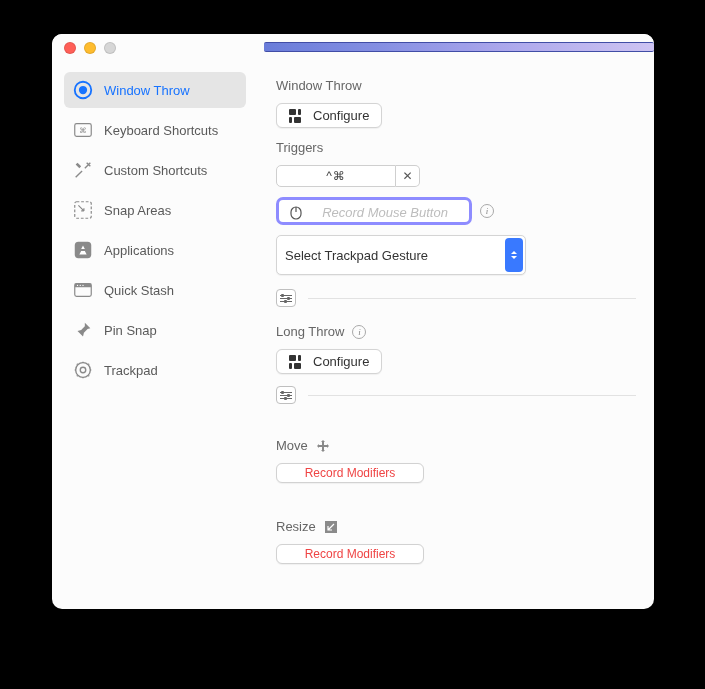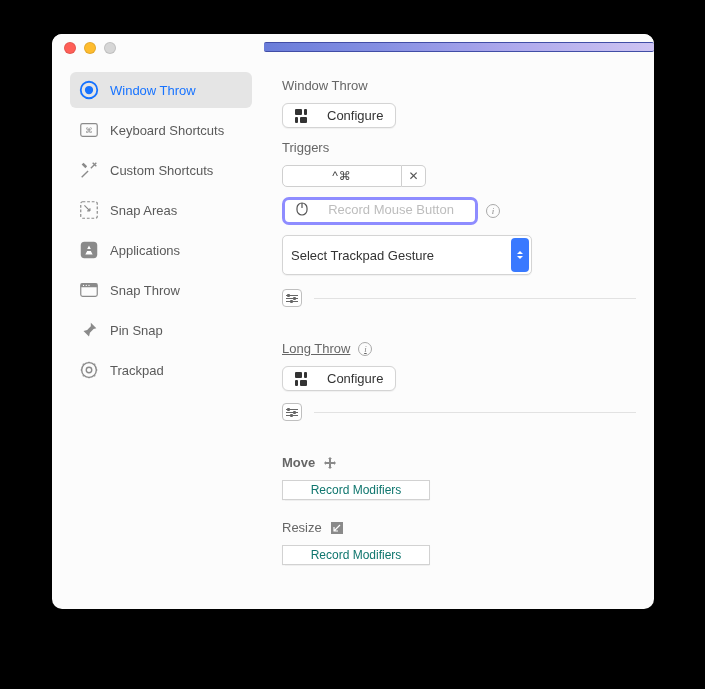--- a/index.html
+++ b/index.html
@@ -31,21 +31,21 @@
   .titleright {
     position: absolute;
     right: 0; top: 8px;
     width: 390px; height: 10px;
     border-radius: 2px;
     background: linear-gradient(90deg, #5a6fd6 0%, #7984e0 30%, #a29dea 60%, #c9bef1 100%);
     opacity: 0.9;
     border-top: 1px solid #2d3b9d;
     border-bottom: 1px solid #2d3b9d;
   }
-  .body { flex: 1; display: flex; padding-left: 6px; }
+  .body { flex: 1; display: flex; }
   .sidebar {
     width: 206px;
     padding: 10px 12px;
     display: flex;
     flex-direction: column;
     gap: 4px;
   }
   .side-item {
     display: flex;
     align-items: center;
@@ -70,21 +70,21 @@
     display: flex;
     flex-direction: column;
     gap: 10px;
     color: #555;
     font-size: 13px;
   }
   .section-title { color: #666; font-size: 13px; margin-top: 2px; display:flex; align-items:center; gap:8px;}
   .btn {
     display: inline-flex;
     align-items: center;
-    gap: 16px;
+    gap: 8px;
     background: #fff;
     border: 1px solid #d4d4d4;
     border-radius: 6px;
     padding: 4px 12px;
     font-size: 13px;
     color: #333;
     box-shadow: 0 0.5px 1px rgba(0,0,0,0.05);
     width: fit-content;
   }
   .configure-icon {
@@ -118,28 +118,29 @@
     background: #fff;
     border: 1px solid #cfcfcf;
     border-left: none;
     border-radius: 0 5px 5px 0;
     width: 24px;
     display:flex; align-items:center; justify-content:center;
     font-size: 12px; color:#555;
   }
   .record-mouse {
     display: flex;
-    align-items: flex-start;
+    align-items: flex-end;
     gap: 8px;
     border: 3px solid #8e8cff;
     background: #fff;
     border-radius: 7px;
     padding: 2px 10px;
     width: 196px;
     height: 28px;
+    font-style: italic;
   }
   .record-mouse .ph {
     color: #bdbdbd;
     font-size: 13px;
     flex:1;
     text-align:center;
   }
   .info-icon {
     width: 14px; height: 14px;
     border: 1px solid #a9a9a9;
@@ -189,26 +190,26 @@
   .filter-box .line::after{content:"";position:absolute;width:3px;height:3px;background:#666;border-radius:1px;top:-1px;}
   .filter-box .l1{width:12px;} .filter-box .l1::after{left:1px;}
   .filter-box .l2{width:12px;} .filter-box .l2::after{left:7px;}
   .filter-box .l3{width:12px;} .filter-box .l3::after{left:4px;}
   .hline {
     flex:1; height:1px; background:#e2e2e2;
   }
   .rec-btn {
     background:#fff;
     border: 1px solid #d2d2d2;
-    border-radius: 0;
+    border-radius: 6px;
     width: 148px;
     height: 20px;
     display:flex;align-items:center;justify-content:center;
     font-size: 12px;
-    color:#0f766e;
+    color:#ef4444;
     box-shadow: 0 0.5px 1px rgba(0,0,0,0.05);
   }
   .small-glyph {
     width:14px;height:14px;display:inline-flex;align-items:center;justify-content:center;
     color:#888;
   }
   .hrow { display:flex; align-items:center; gap:8px;}
 </style>
 </head>
 <body>
@@ -281,21 +282,21 @@
       <div class="side-item">
         <span class="icon-wrap">
           <svg viewBox="0 0 24 24">
               <rect x="3" y="5" width="18" height="14" rx="2" fill="none" stroke="#8a8a8a" stroke-width="1.3"></rect>
               <rect x="3" y="5" width="18" height="4" fill="#8a8a8a"></rect>
               <circle cx="6" cy="7" r="0.7" fill="#fff"></circle>
               <circle cx="9" cy="7" r="0.7" fill="#fff"></circle>
               <circle cx="12" cy="7" r="0.7" fill="#fff"></circle>
             </svg>
         </span>
-        <span>Snap Throw</span>
+        <span>Quick Stash</span>
       </div>
 
 
       <div class="side-item">
         <span class="icon-wrap">
           <svg viewBox="0 0 24 24">
               <path d="M14 4l6 6-3 1-4 4-1 4-3-3-5 5 5-5-3-3 4-1 4-4z" fill="#8a8a8a"></path>
             </svg>
         </span>
         <span>Pin Snap</span>
@@ -360,21 +361,21 @@
 
       <div class="filter-row" style="margin-top:4px;">
         <div class="filter-box">
           <div class="line l1"></div>
             <div class="line l2"></div>
             <div class="line l3"></div>
         </div>
         <div class="hline"></div>
       </div>
 
-      <div class="section-title" style="margin-top:24px;text-decoration:underline;">
+      <div class="section-title" style="margin-top:7px;">
         <span>Long Throw</span>
         <span class="info-icon">i</span>
       </div>
 
       <div class="btn">
         <span class="configure-icon">
           <span class="row1a"></span>
             <span class="row1b"></span>
             <span class="row2a"></span>
             <span class="row2b"></span>
@@ -384,33 +385,33 @@
 
       <div class="filter-row" style="margin-top:2px;">
         <div class="filter-box">
           <div class="line l1"></div>
             <div class="line l2"></div>
             <div class="line l3"></div>
         </div>
         <div class="hline"></div>
       </div>
 
-      <div class="section-title" style="margin-top:24px;font-weight:bold;">
+      <div class="section-title" style="margin-top:24px;">
         <span>Move</span>
         <span class="small-glyph">
           <svg width="14" height="14" viewBox="0 0 14 14">
               <path d="M7 1l2 2H8v3h3V5l2 2-2 2V8H8v3h1l-2 2-2-2h1V8H3v1L1 7l2-2v1h3V3H5z" fill="#8a8a8a"></path>
             </svg>
         </span>
       </div>
       <div class="rec-btn">
         <span>Record Modifiers</span>
       </div>
 
-      <div class="section-title" style="margin-top:10px;">
+      <div class="section-title" style="margin-top:26px;">
         <span>Resize</span>
         <span class="small-glyph">
           <svg width="14" height="14" viewBox="0 0 14 14">
               <rect x="1" y="1" width="12" height="12" fill="#8a8a8a"></rect>
               <path d="M4 10L10 4M4 6v4h4" stroke="#fff" stroke-width="1.2" fill="none"></path>
             </svg>
         </span>
       </div>
       <div class="rec-btn">
         <span>Record Modifiers</span>

